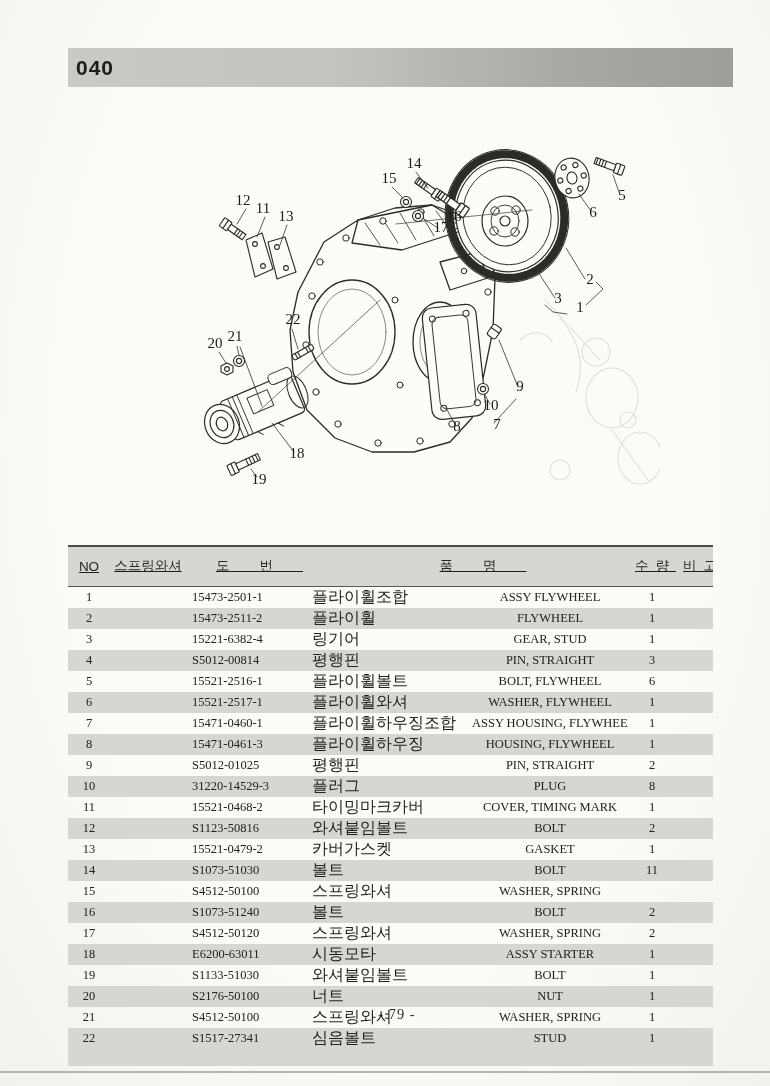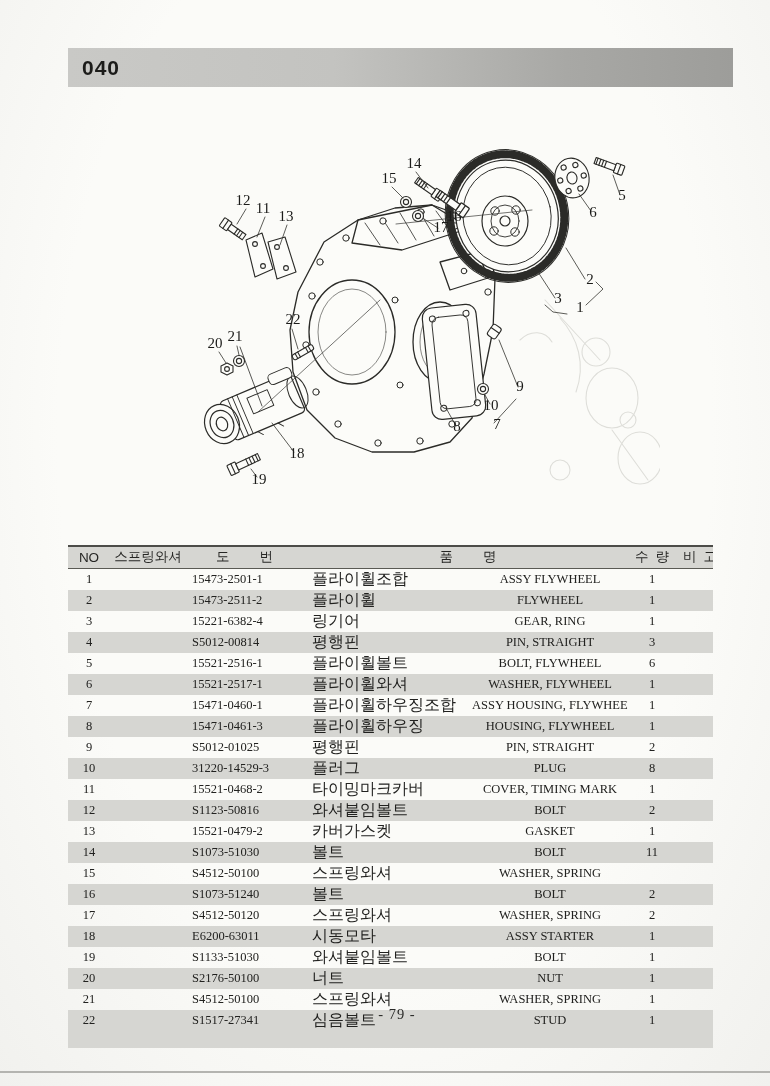--- a/index.html
+++ b/index.html
@@ -18,40 +18,40 @@
   }
   
   .header-bar {
     position: absolute; left: 68px; top: 48px; width: 665px; height: 39px;
     background: linear-gradient(to right, #c9c9c6 0%, #c3c3c0 40%, #a8a8a5 75%, #9d9d9a 100%);
     display: flex; align-items: center;
   }
   .header-code {
     font-family: "Liberation Sans", sans-serif;
     font-weight: bold; font-size: 21px; color: #1c1c1a;
-    margin-left: 14px; letter-spacing: 1px;
+    margin-left: 8px; letter-spacing: 1px;
   }
   .header-title {
     font-family: "Liberation Sans", sans-serif;
     font-size: 16.5px; color: #222220; margin-left: 16px; letter-spacing: 0.5px;
   }
   
   .diagram-wrap { position: absolute; left: 150px; top: 108px; width: 510px; height: 424px; }
   svg text.callout {
     font-family: "Liberation Serif", serif;
     font-size: 15px; fill: #1b1b19;
   }
   
   .parts-table {
     position: absolute; left: 68px; top: 545px; width: 645px;
     border-collapse: collapse; table-layout: fixed;
     border-top: 2px solid #4c4c48;
     font-size: 12.5px;
   }
-  .parts-table thead tr { height: 22px; background: #d6d6d2; }
+  .parts-table thead tr { height: 40px; background: #d6d6d2; text-decoration: underline; }
   .parts-table thead th {
     font-weight: normal; font-family: "Liberation Sans", sans-serif;
     font-size: 13.5px; color: #262624; border-bottom: 1.5px solid #5a5a54;
     white-space: nowrap; overflow: hidden;
   }
   .parts-table tbody tr { height: 17px; }
   .parts-table tbody tr.shaded { background: #d6d6d2; }
   .parts-table td {
     white-space: nowrap; overflow: hidden; color: #21211f;
     font-family: "Liberation Serif", serif;
@@ -336,21 +336,21 @@
           <td class="col-nameko">플라이휠</td>
           <td class="col-nameen">FLYWHEEL</td>
           <td class="col-qty">1</td>
           <td class="col-remark"></td>
         </tr>
         <tr>
           <td class="col-no">3</td>
           <td class="col-mgmt"></td>
           <td class="col-dno">15221-6382-4</td>
           <td class="col-nameko">링기어</td>
-          <td class="col-nameen">GEAR, RING</td>
+          <td class="col-nameen">GEAR, STUD</td>
           <td class="col-qty">1</td>
           <td class="col-remark"></td>
         </tr>
         <tr class="shaded">
           <td class="col-no">4</td>
           <td class="col-mgmt"></td>
           <td class="col-dno">S5012-00814</td>
           <td class="col-nameko">평행핀</td>
           <td class="col-nameen">PIN, STRAIGHT</td>
           <td class="col-qty">3</td>

